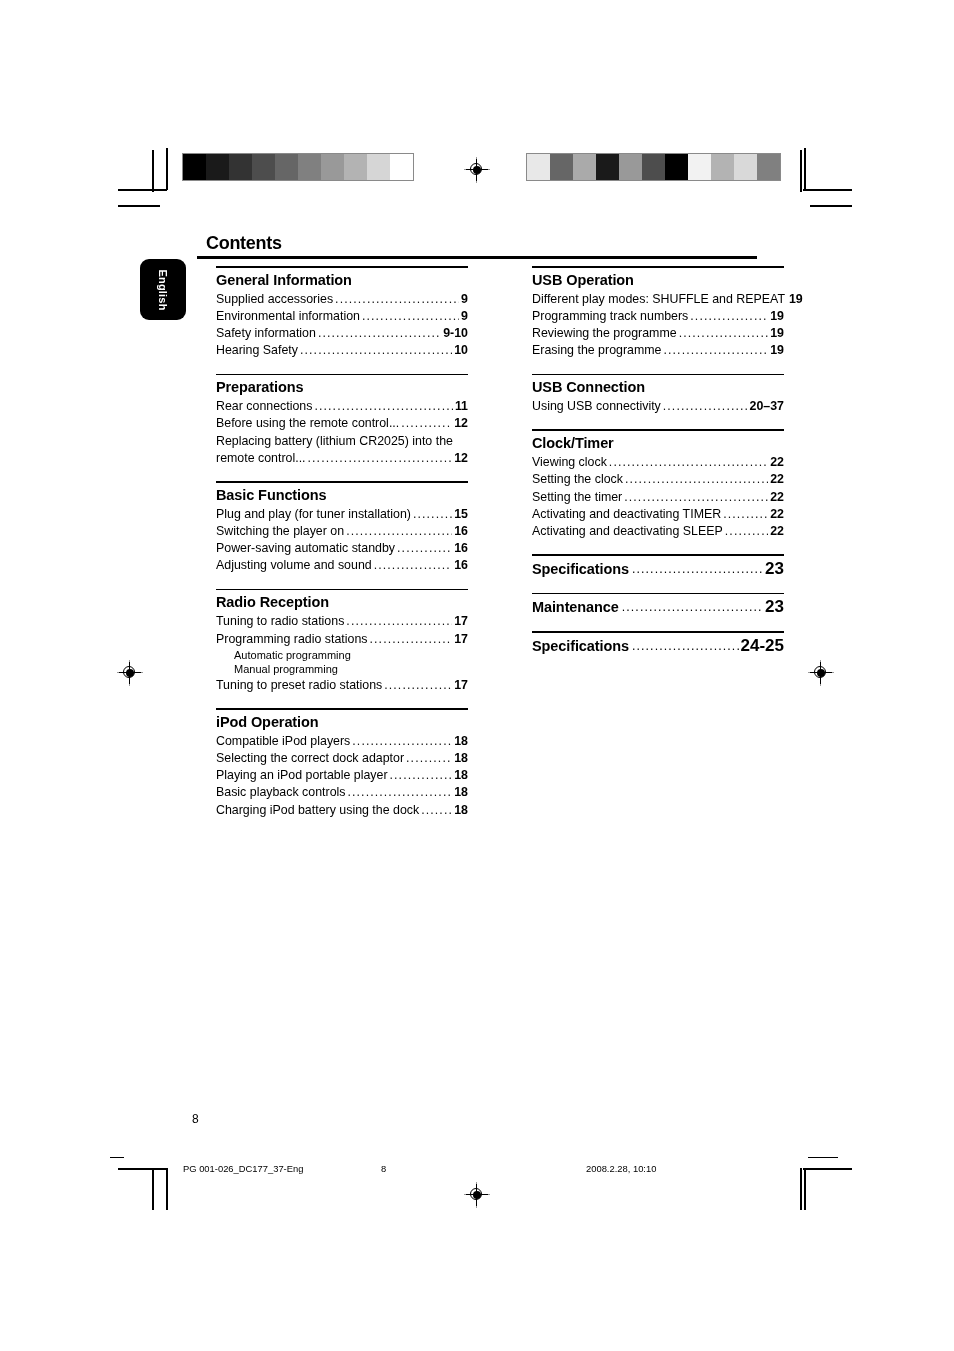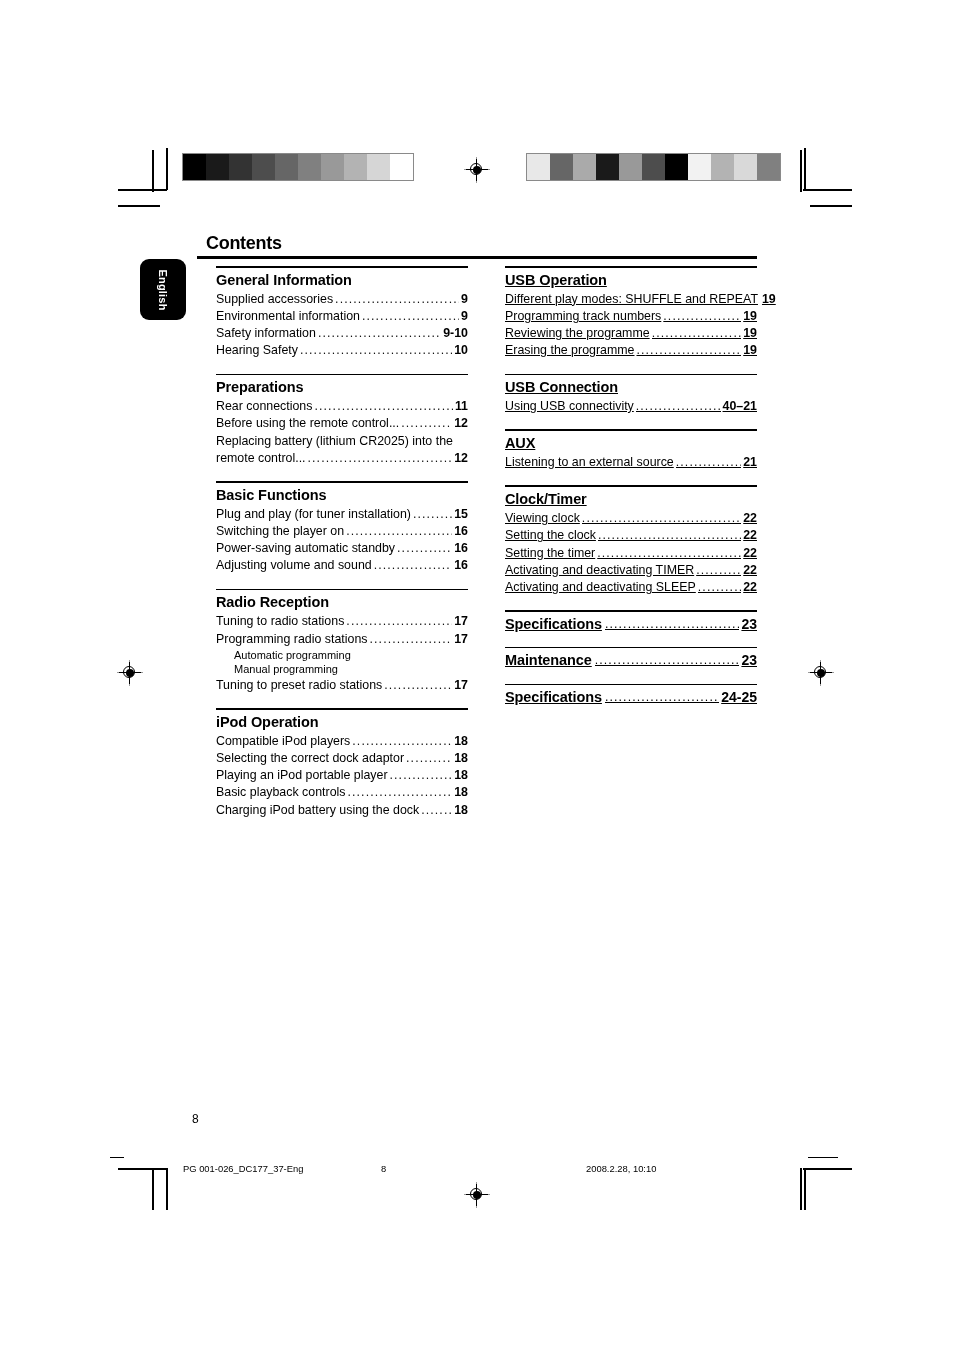--- a/index.html
+++ b/index.html
@@ -109,21 +109,21 @@
     white-space: nowrap;
     letter-spacing: 0.2px;
   }
 
   .col {
     position: absolute;
     top: 266px;
     width: 252px;
   }
   .col-left  { left: 216px; }
-  .col-right { left: 505px; text-decoration: underline; }
+  .col-right { left: 532px; }
 
   .section { margin-bottom: 14px; }
   .section-rule {
     width: 100%;
     height: 1.6px;
     background: #000;
     margin-bottom: 3px;
   }
   .section h2 {
     margin: 0 0 2px 0;
@@ -181,21 +181,21 @@
     position: relative;
     top: -1px;
   }
   .head-entry .dots::before {
     content: "........................................................................"
              "........................................................................";
   }
   .head-entry .pg {
     flex: 0 0 auto;
     font-weight: bold;
-    font-size: 14px;
+    font-size: 17px;
   }
 
   .subentry {
     font-size: 11px;
     line-height: 14.6px;
     padding-left: 18px;
     white-space: nowrap;
   }
 
   .wrap-line {
@@ -478,30 +478,21 @@
         <span class="dots"></span>
         <span class="pg">19</span>
       </div>
     </div>
     <div class="section">
       <div class="section-rule"></div>
       <h2>USB Connection</h2>
       <div class="entry">
         <span class="label">Using USB connectivity</span>
         <span class="dots"></span>
-        <span class="pg">40–21</span>
-      </div>
-    </div>
-    <div class="section">
-      <div class="section-rule"></div>
-      <h2>AUX</h2>
-      <div class="entry">
-        <span class="label">Listening to an external source</span>
-        <span class="dots"></span>
-        <span class="pg">21</span>
+        <span class="pg">20–37</span>
       </div>
     </div>
     <div class="section">
       <div class="section-rule"></div>
       <h2>Clock/Timer</h2>
       <div class="entry">
         <span class="label">Viewing clock</span>
         <span class="dots"></span>
         <span class="pg">22</span>
       </div>

